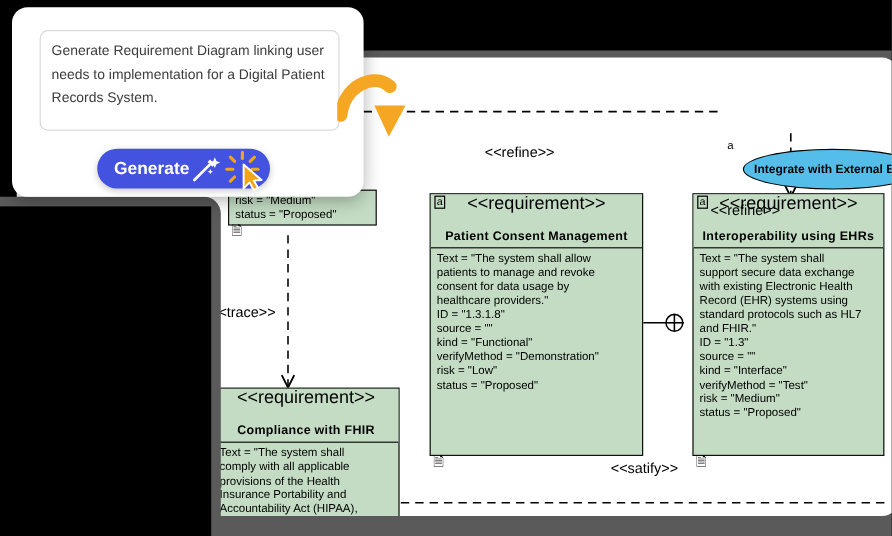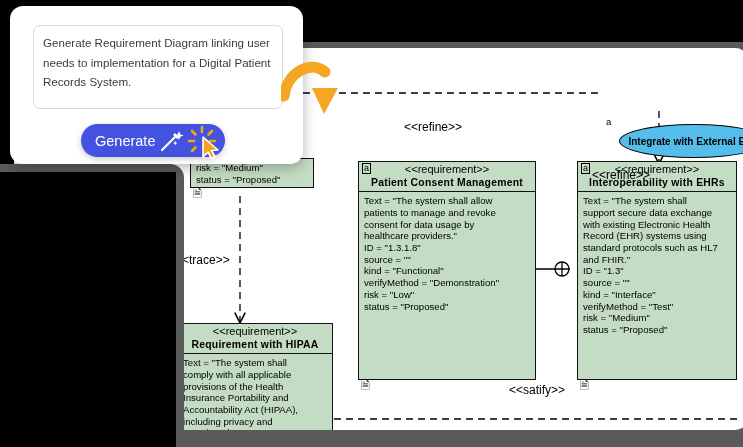--- a/index.html
+++ b/index.html
@@ -75,30 +75,30 @@
     position: absolute;
     left: 3px; top: 1px;
     font-size: 9px;
     font-weight: normal;
     border: 1px solid #000;
     padding: 0 1px;
     line-height: 9px;
     background: #c3dcc3;
   }
   .req .hdr .stereo {
-    font-size: 11px;
+    font-size: 15px;
     display: block;
     text-align: center;
   }
   .req .hdr .nm {
     font-size: 10.4px;
     font-weight: bold;
     letter-spacing: 0.25px;
     display: block;
-    margin-top: 1px;
+    margin-top: 16px;
   }
   .req .body {
     padding: 3px 4px 2px 5px;
     white-space: pre-wrap;
     font-size: 9.6px;
     line-height: 11.7px;
   }
   .req .docicon {
     position: absolute;
     left: 2px; bottom: -13px;
@@ -163,21 +163,21 @@
   .generate-btn {
     position: absolute;
     left: 71px; top: 118px;
     width: 144px; height: 33px;
     background: #4353e0;
     border-radius: 17px;
     display: flex;
     align-items: center;
     color: #ffffff;
     font-size: 14.5px;
-    font-weight: normal;
+    font-weight: bold;
     padding-left: 14px;
     box-shadow: 0 2px 6px rgba(0,0,0,0.22);
   }
   .wand-icon { position: absolute; right: 38px; top: 5px; }
   .cursor-icon { position: absolute; right: -2px; top: 1px; }
   .curved-arrow { position: absolute; left: 281px; top: 58px; }
 </style>
 </head>
 <body>
 
@@ -238,42 +238,42 @@
 verifyMethod = "Demonstration"
 risk = "Low"
 status = "Proposed"</div>
       <span class="docicon">🗎</span>
     </div>
 
     <div class="req" style="left:563px; top:113px; width:160px; height:219px;">
       <div class="hdr">
         <span class="anchor">a</span>
         <span class="stereo">&lt;&lt;requirement&gt;&gt;</span>
-        <span class="nm">Interoperability with EHRs</span>
+        <span class="nm">Interoperability using EHRs</span>
       </div>
       <div class="body">Text = "The system shall
 support secure data exchange
 with existing Electronic Health
 Record (EHR) systems using
 standard protocols such as HL7
 and FHIR."
 ID = "1.3"
 source = ""
 kind = "Interface"
 verifyMethod = "Test"
 risk = "Medium"
 status = "Proposed"</div>
       <span class="docicon">🗎</span>
     </div>
 
     <div class="req" style="left:163px; top:275px; width:156px; height:120px;">
       <div class="hdr">
 
         <span class="stereo">&lt;&lt;requirement&gt;&gt;</span>
-        <span class="nm">Requirement with HIPAA</span>
+        <span class="nm">Compliance with FHIR</span>
       </div>
       <div class="body">Text = "The system shall
 comply with all applicable
 provisions of the Health
 Insurance Portability and
 Accountability Act (HIPAA),
 including privacy and
 security rules."</div>
     </div>
 

